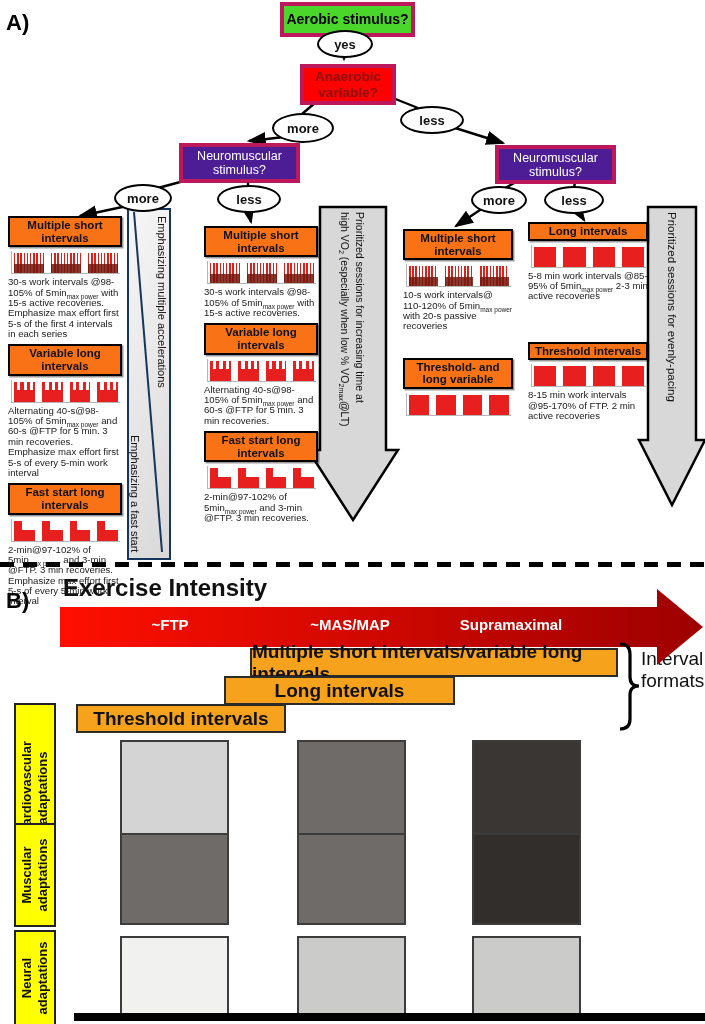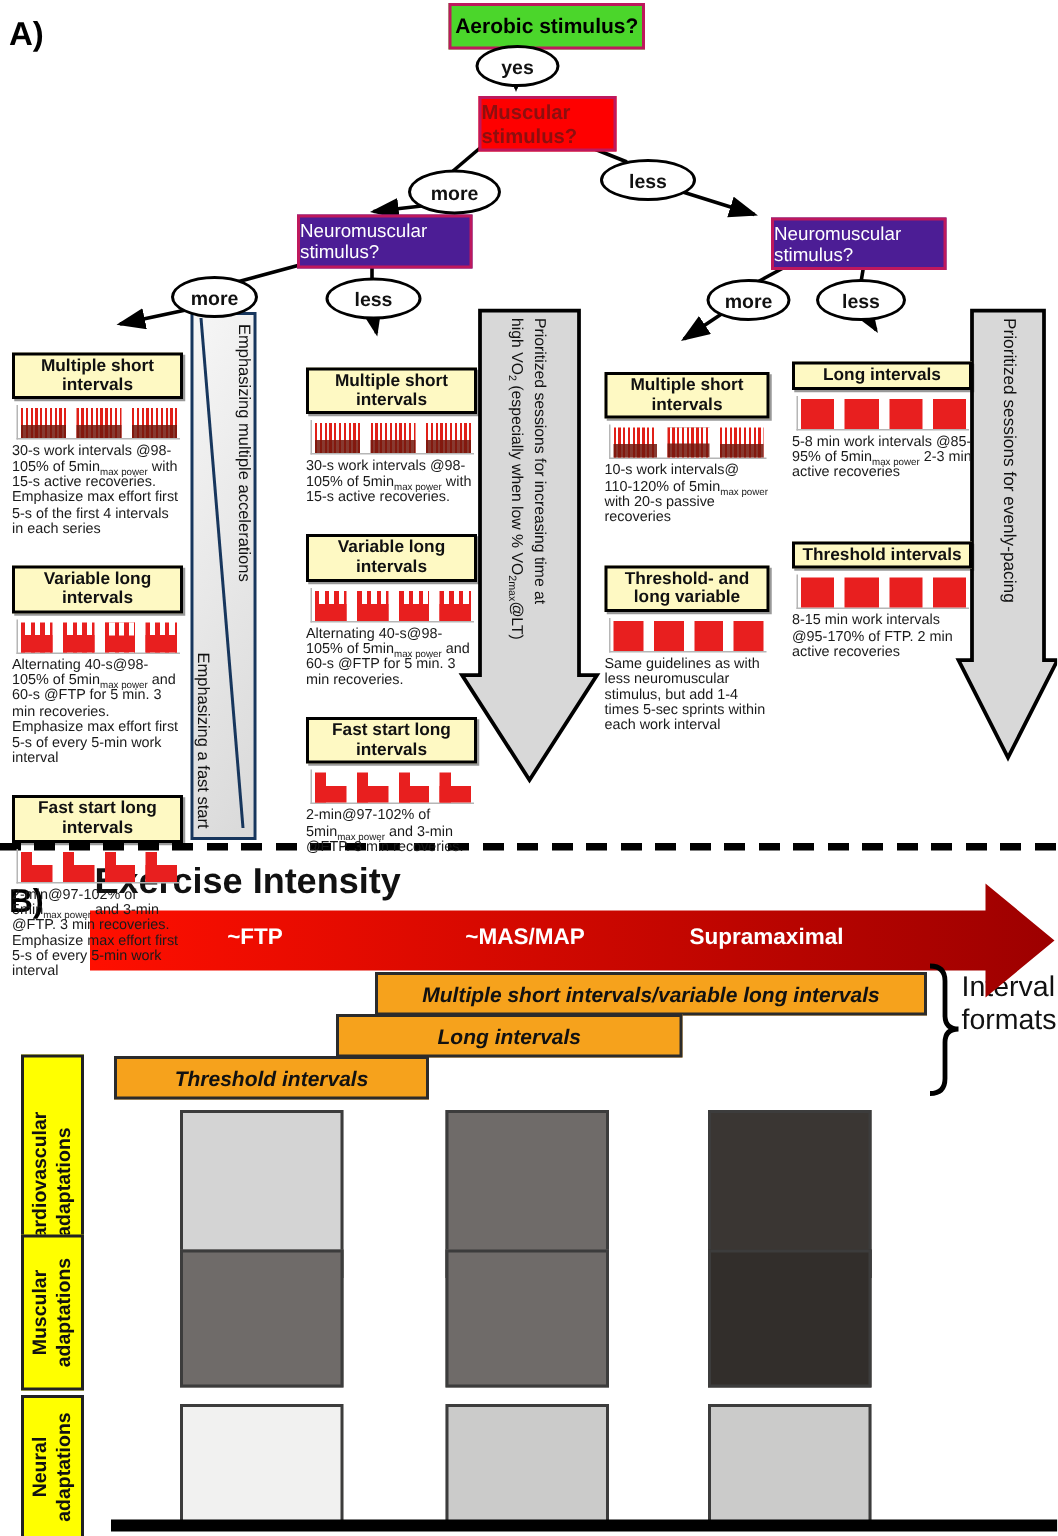--- a/index.html
+++ b/index.html
@@ -4,33 +4,33 @@
 <style>
   html,body{margin:0;padding:0;background:#fff;}
   #canvas{position:relative;width:705px;height:1024px;background:#fff;overflow:hidden;
           font-family:"Liberation Sans",sans-serif;color:#111;}
   .abs{position:absolute;}
   sub{font-size:0.68em;vertical-align:sub;line-height:0;}
 
   
   .panel-label{font-size:22px;font-weight:bold;color:#000;}
   .node{position:absolute;display:flex;align-items:center;justify-content:center;
-        border:2px solid #be185d;font-weight:bold;line-height:1.12;z-index:3;margin-left:19px;}
+        text-align:center;border:4px solid #be185d;font-weight:bold;line-height:1.12;z-index:3;}
   .node-green{background:#4bd62b;color:#000;font-size:14px;}
   .node-red{background:#fe0000;color:#8c0f0f;font-size:13.5px;}
   .node-black{background:#4c1d95;color:#fff;font-weight:500;font-size:12.5px;}
   .ellipse{position:absolute;background:#fff;border:2px solid #000;border-radius:50%;
            display:flex;align-items:center;justify-content:center;font-size:13px;
            font-weight:600;z-index:4;}
   #flow-svg{position:absolute;left:0;top:0;z-index:2;}
   .bigarrow-svg{position:absolute;left:0;top:0;z-index:1;}
 
   .col{position:absolute;z-index:3;}
-  .ybox{background:#fef9c3;border:2px solid #000;box-shadow:1.5px 1.5px 0 rgba(0,0,0,.4);
-        font-weight:bold;font-size:11.5px;line-height:1.1;text-align:center;padding:1px 1px;margin-top:19px;}
+  .ybox{background:#f97316;border:2px solid #000;box-shadow:1.5px 1.5px 0 rgba(0,0,0,.4);
+        font-weight:bold;font-size:11.5px;line-height:1.1;text-align:center;padding:1px 1px;}
   .graphic{display:flex;align-items:stretch;gap:7px;height:20px;margin:4px 2px 3px 3px;
            border-left:1px solid #b6b6b6;border-bottom:1px solid #b6b6b6;padding:2px 2px 0 2px;}
   .graphic .seg{flex:1;}
   .g-short .seg{background:
      linear-gradient(to top, rgba(114,23,12,.85) 0 45%, rgba(0,0,0,0) 45%),
      repeating-linear-gradient(90deg,#e02018 0 1.5px,rgba(0,0,0,0) 1.5px 3.2px);}
   .g-comb .seg{background:
      linear-gradient(to top, #e81f1f 0 58%, rgba(0,0,0,0) 58%),
      repeating-linear-gradient(90deg,#e81f1f 0 3px,rgba(0,0,0,0) 3px 6.5px);}
   .g-fast .seg{background:
@@ -54,21 +54,21 @@
 
   
   .dashline{position:absolute;left:0;top:562px;width:705px;height:5px;
             background:repeating-linear-gradient(90deg,#000 0 14px,#fff 14px 23px);}
 
   
   .b-title{position:absolute;left:63px;top:574px;font-size:24px;font-weight:600;color:#111;}
   .axis-label{position:absolute;top:616px;transform:translateX(-50%);color:#fff;
               font-weight:bold;font-size:15px;z-index:3;white-space:nowrap;}
   .obar{position:absolute;background:#f6a21c;border:2px solid #2b2b2b;display:flex;
-        align-items:center;justify-content:center;font-weight:bold;font-size:14px;z-index:3;font-style:italic;}
+        align-items:center;justify-content:center;font-weight:bold;font-size:19px;z-index:3;}
   .iformats{position:absolute;left:641px;top:648px;font-size:19px;line-height:1.15;color:#111;}
   .rowlabel{position:absolute;left:14px;width:38px;background:#ffff00;border:2px solid #222;z-index:3;}
   .rowlabel .rot{position:absolute;left:50%;top:50%;transform:translate(-50%,-50%) rotate(-90deg);
         text-align:center;font-weight:bold;font-size:13px;line-height:1.25;white-space:nowrap;}
   .cell{position:absolute;width:105px;border:2px solid #3c3c3c;}
   .bottombar{position:absolute;left:74px;top:1013px;width:631px;height:8px;background:#000;}
 </style>
 </head>
 <body>
 
@@ -114,21 +114,21 @@
       <line x1="248" y1="208" x2="251" y2="222" marker-end="url(#ah)"></line>
       <line x1="527" y1="176" x2="505" y2="188"></line>
       <line x1="483" y1="208" x2="456" y2="226" marker-end="url(#ah)"></line>
       <line x1="576" y1="176" x2="574" y2="188"></line>
       <line x1="577" y1="209" x2="584" y2="220" marker-end="url(#ah)"></line>
     </g>
   </svg>
 
   <div class="node node-green" style="left:280px;top:2px;width:127px;height:27px;">Aerobic stimulus?</div>
   <div class="ellipse" style="left:317px;top:30px;width:52px;height:24px;">yes</div>
-  <div class="node node-red" style="left:300px;top:64px;width:88px;height:33px;">Muscular stimulus?</div>
+  <div class="node node-red" style="left:300px;top:64px;width:88px;height:33px;">Anaerobic variable?</div>
   <div class="ellipse" style="left:272px;top:113px;width:58px;height:26px;">more</div>
   <div class="ellipse" style="left:400px;top:106px;width:60px;height:24px;">less</div>
   <div class="node node-black" style="left:179px;top:143px;width:113px;height:32px;">Neuromuscular stimulus?</div>
   <div class="node node-black" style="left:495px;top:145px;width:113px;height:31px;">Neuromuscular stimulus?</div>
   <div class="ellipse" style="left:114px;top:184px;width:54px;height:24px;">more</div>
   <div class="ellipse" style="left:217px;top:185px;width:60px;height:24px;">less</div>
   <div class="ellipse" style="left:471px;top:186px;width:52px;height:24px;">more</div>
   <div class="ellipse" style="left:544px;top:186px;width:56px;height:24px;">less</div>
 
   <div class="col col1" style="left:8px;top:216px;width:114px;">
@@ -206,21 +206,20 @@
       <div class="desc">10-s work intervals@ 110-120% of 5min<sub>max power</sub> with 20-s passive recoveries</div>
     </div>
     <div class="item">
       <div class="ybox">Threshold- and long variable</div>
       <div class="graphic g-block">
           <span class="seg"></span>
           <span class="seg"></span>
           <span class="seg"></span>
           <span class="seg"></span>
         </div>
-      <div class="desc">Same guidelines as with less neuromuscular stimulus, but add 1-4 times 5-sec sprints within each work interval</div>
     </div>
   </div>
 
   <div class="col col4" style="left:528px;top:222px;width:120px;">
     <div class="item">
       <div class="ybox">Long intervals</div>
       <div class="graphic g-block">
           <span class="seg"></span>
           <span class="seg"></span>
           <span class="seg"></span>

